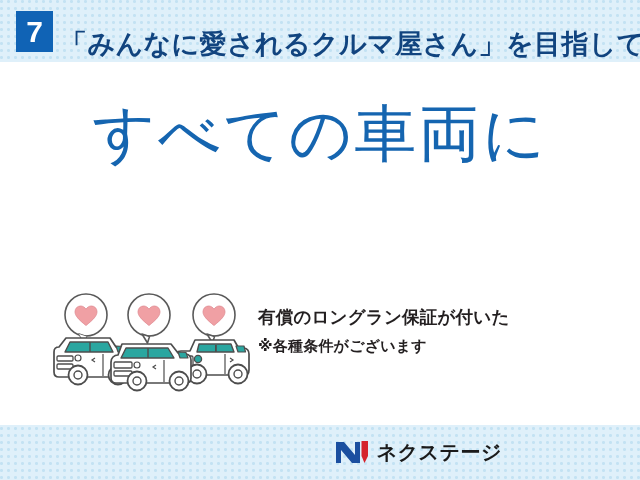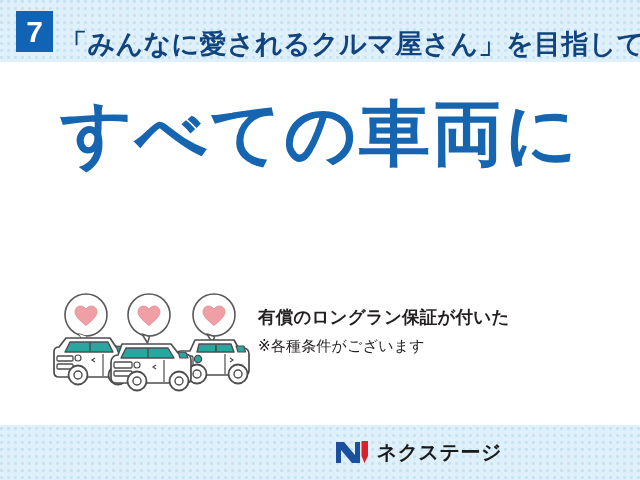--- a/index.html
+++ b/index.html
@@ -74,22 +74,22 @@
   #headline {
     position: absolute;
     left: 0;
     top: 33px;
     width: 640px;
     text-align: center;
     color: #1565b0;
   }
   .headline-line {
     display: block;
-    font-size: 71px;
-    font-weight: bold;
+    font-size: 62px;
+    font-weight: normal;
     line-height: 78px;
     letter-spacing: 2px;
     white-space: nowrap;
   }
 
   
   #lower {
     position: absolute;
     left: 0;
     top: 228px;
@@ -122,21 +122,21 @@
     display: block;
     font-size: 17.5px;
     font-weight: bold;
     line-height: 30px;
     white-space: nowrap;
     letter-spacing: 0.2px;
   }
   .copy-note {
     display: block;
     font-size: 15px;
-    font-weight: normal;
+    font-weight: bold;
     line-height: 28px;
     white-space: nowrap;
     letter-spacing: 0.2px;
   }
 
   
   #footer {
     position: absolute;
     left: 0;
     top: 425px;

